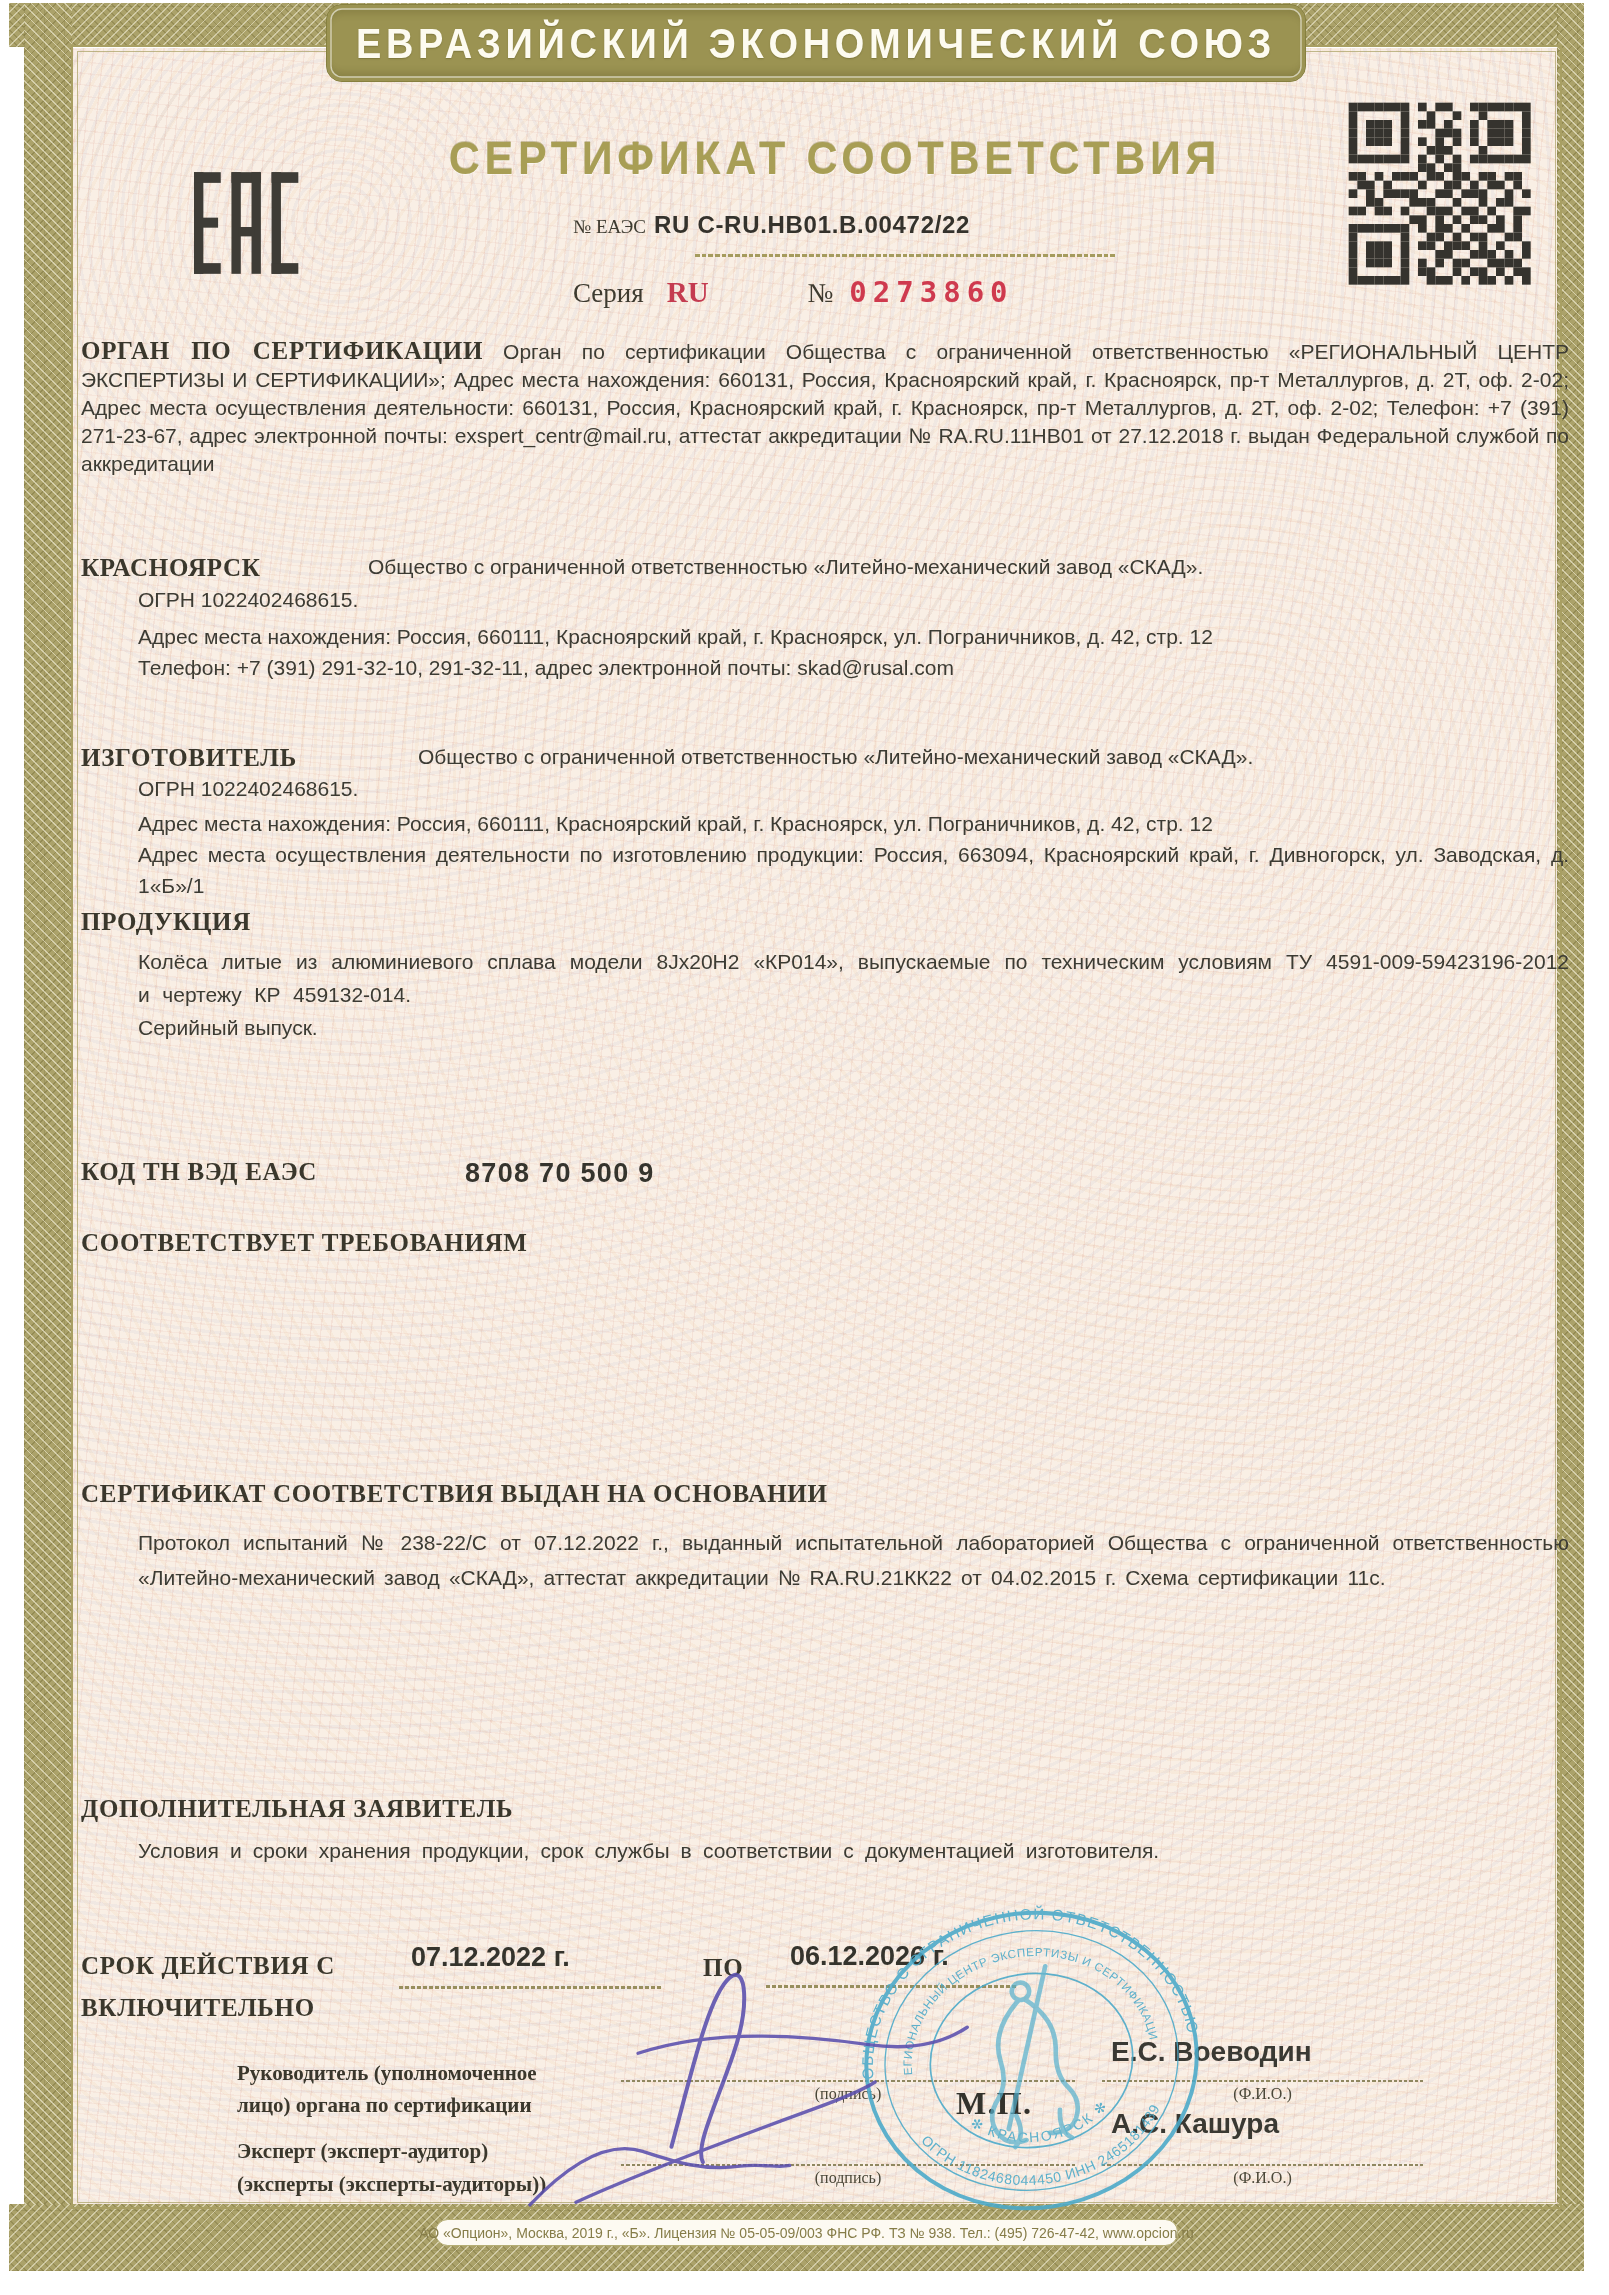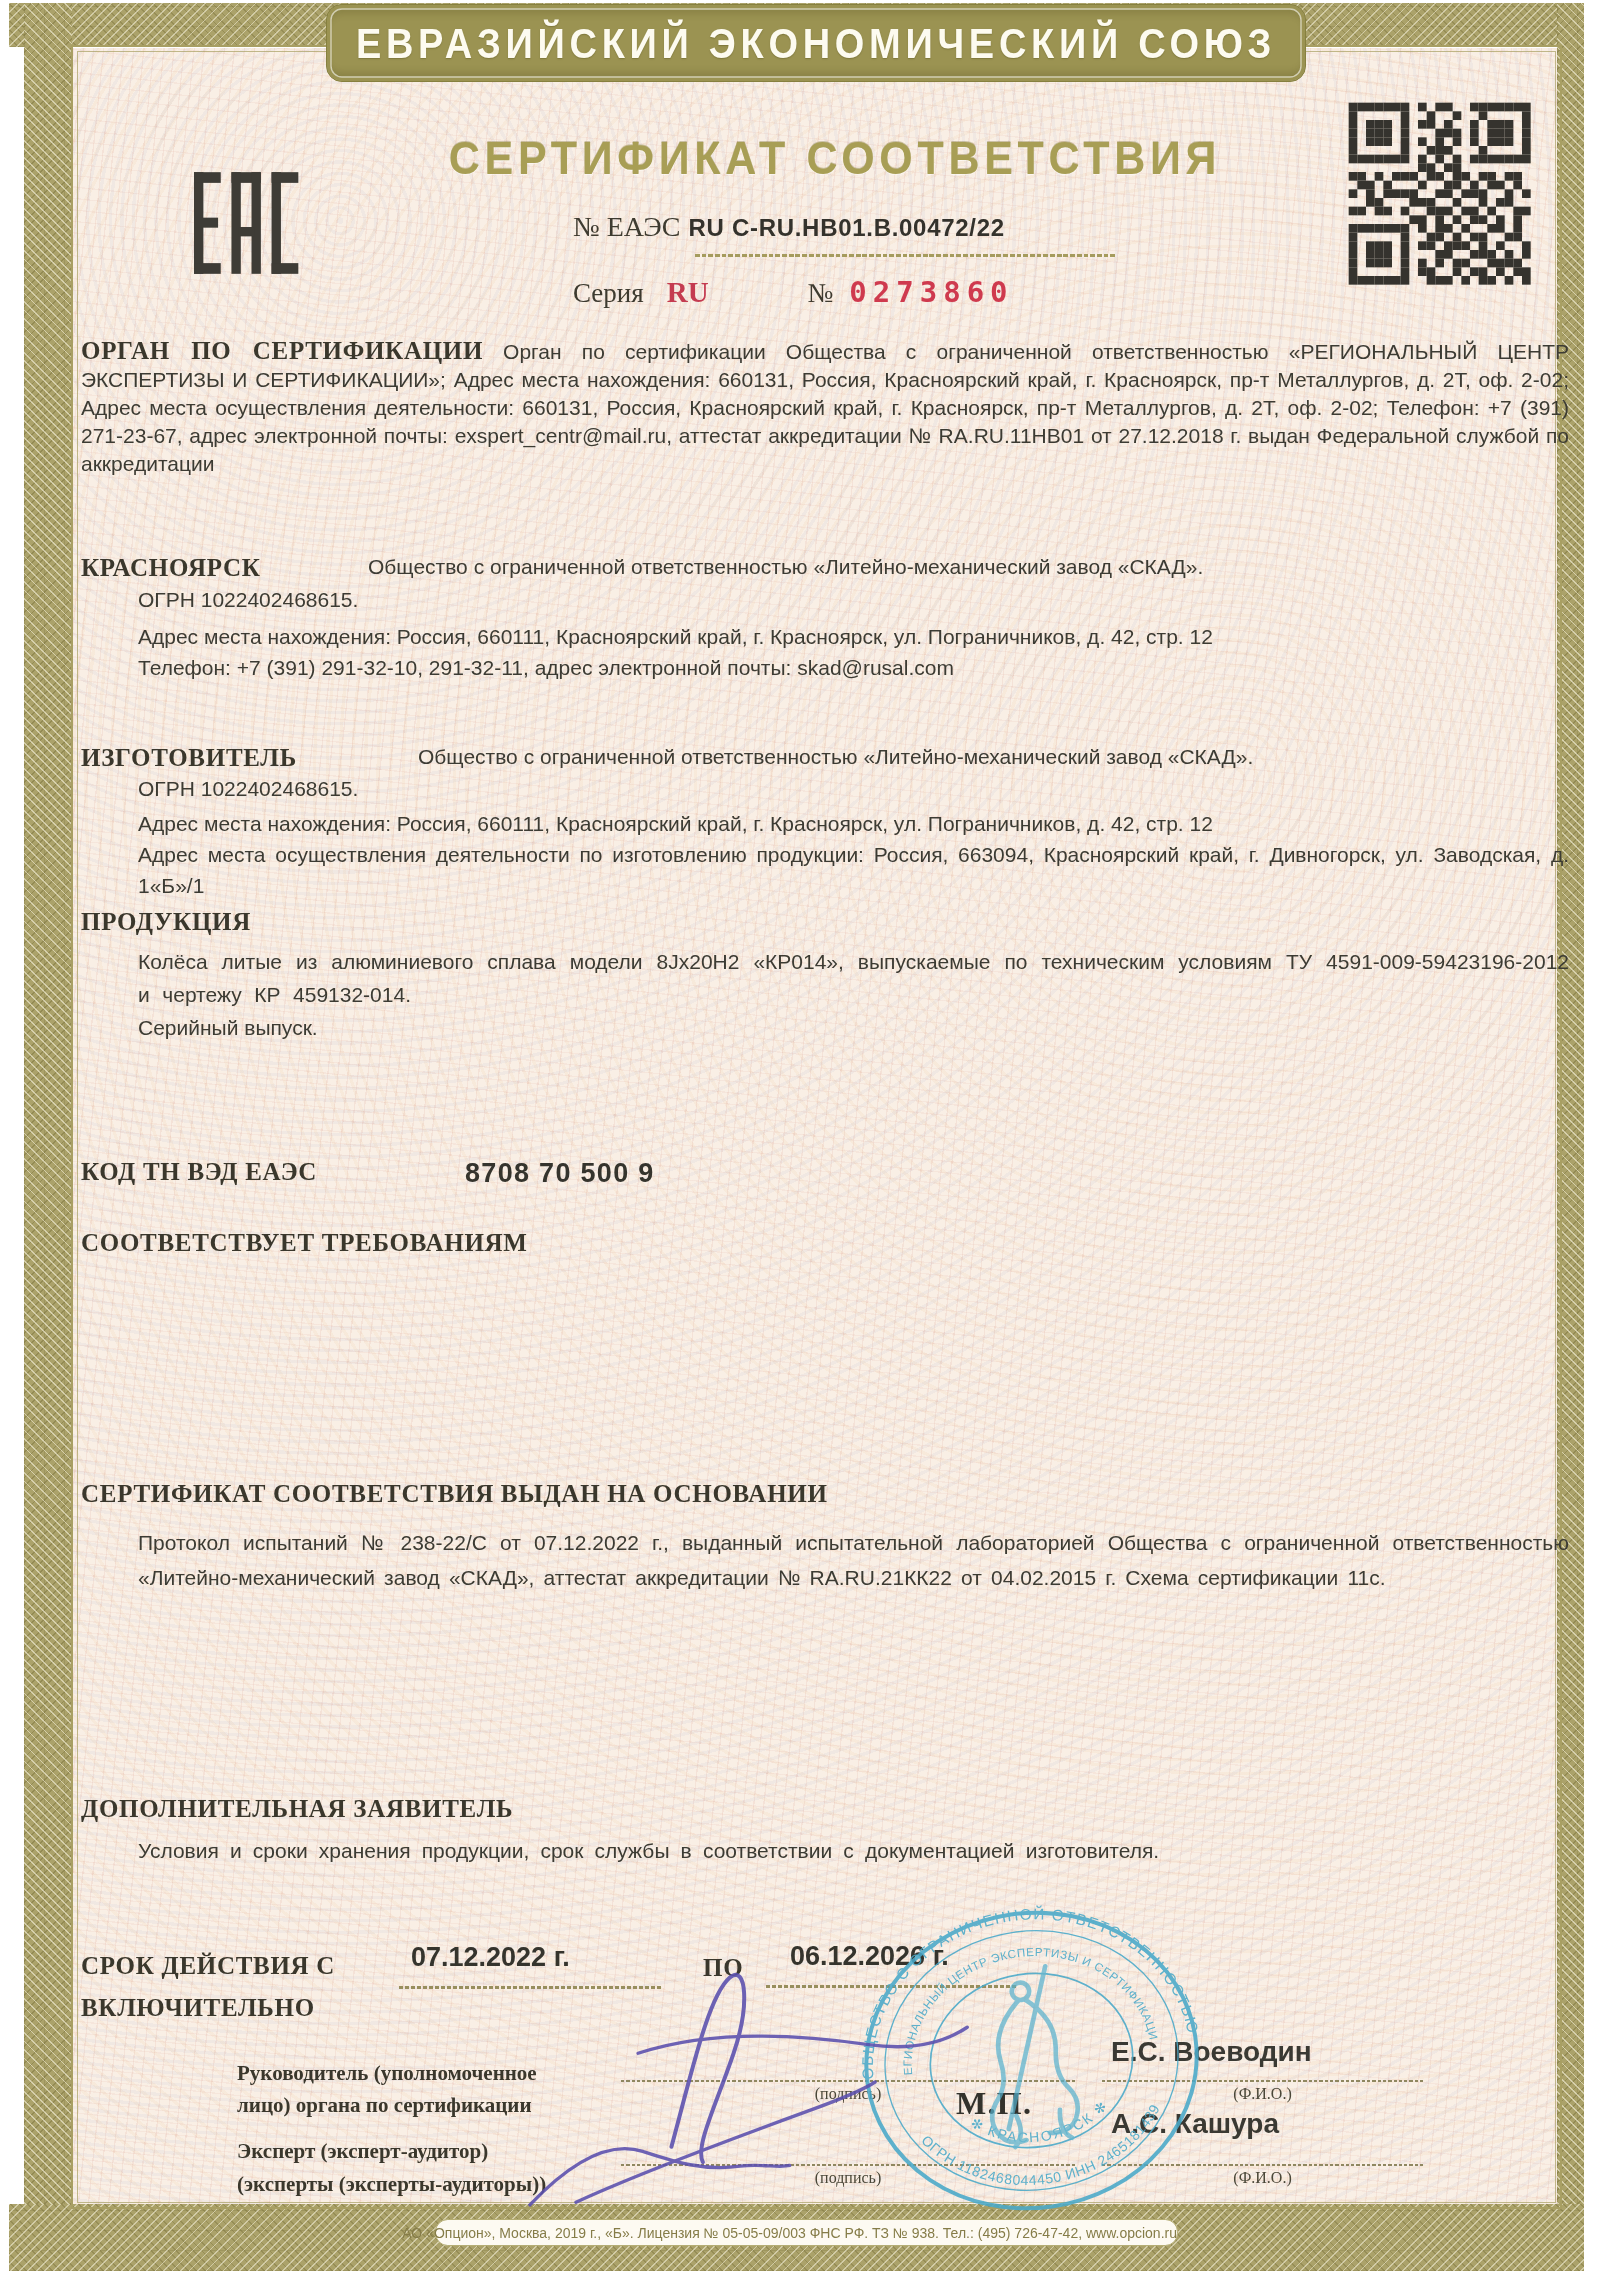--- a/index.html
+++ b/index.html
@@ -34,21 +34,21 @@
     border:1.3px solid #86803f;border-radius:16px;display:flex;align-items:center;justify-content:center;
     box-shadow:inset 0 0 0 3.3px #9b9352, inset 0 0 0 4.7px rgba(255,255,250,.6),
                inset 0 9.4px 6.7px rgba(70,65,20,.18), inset 0 -9.4px 6.7px rgba(70,65,20,.18);}
   .banner span{font-weight:bold;font-size:38px;letter-spacing:4.7px;color:#fdfbf0;white-space:nowrap;
     transform:scaleY(1.12);text-shadow:0 1.3px 1.3px rgba(80,75,25,.4);}
   
   .doc-title{position:absolute;left:441px;top:134px;width:788px;text-align:center;
     font-weight:bold;font-size:43px;letter-spacing:4.7px;color:#a89e55;white-space:nowrap;
     text-shadow:0 0.7px 0 rgba(255,255,255,.5), 0 -0.7px 0 rgba(120,110,50,.35);transform:scaleY(1.08);}
   .num-row{position:absolute;left:573px;top:211px;display:flex;align-items:baseline;}
-  .num-label{font-family:"Liberation Serif",serif;font-size:28px;color:#3e3b30;}
+  .num-label{font-family:"Liberation Serif",serif;font-size:19px;color:#3e3b30;}
   .num-value{font-weight:bold;font-size:24px;color:#34322c;margin-left:8px;letter-spacing:0.7px;}
   .microline{position:absolute;left:695px;top:254px;width:422px;height:3.3px;
     background:repeating-linear-gradient(90deg,#a59b5d 0 4.7px, rgba(0,0,0,0) 4.7px 6.7px);}
   .series-row{position:absolute;left:573px;top:275px;display:flex;align-items:baseline;}
   .series-label{font-family:"Liberation Serif",serif;font-size:27px;color:#3e3b30;}
   .series-value{font-family:"Liberation Serif",serif;font-weight:bold;font-size:29px;color:#c43b50;margin-left:23px;}
   .serial-no-label{font-family:"Liberation Serif",serif;font-size:27px;color:#3e3b30;margin-left:99px;}
   .serial-number{font-family:"DejaVu Sans Mono",monospace;font-weight:bold;font-size:29px;
     color:#cf3a4e;margin-left:16px;letter-spacing:6px;}
   
@@ -76,21 +76,21 @@
   .sigline span{display:inline-block;margin-top:5.3px;font-family:"Liberation Serif",serif;
     font-size:16px;color:#4a4738;}
   .pname{position:absolute;font-weight:bold;font-size:28px;color:#3a3933;}
   .mp{position:absolute;left:956px;top:2085px;font-family:"Liberation Serif",serif;
     font-weight:bold;font-size:32px;color:#33322c;letter-spacing:1.3px;}
   
   .stamp{position:absolute;left:858px;top:1905px;width:347px;height:311px;
     transform:rotate(-8deg);opacity:.88;pointer-events:none;}
   .ink{position:absolute;left:0;top:0;width:1610px;height:2295px;pointer-events:none;}
   .footer-pill{position:absolute;left:435px;top:2219px;width:741px;height:25px;background:#fdfaf2;
-    border:1.3px solid #b5ad74;border-radius:12.7px;display:flex;align-items:center;justify-content:flex-end;}
+    border:1.3px solid #b5ad74;border-radius:12.7px;display:flex;align-items:center;justify-content:center;}
   .footer-pill span{font-size:14px;color:#857c48;white-space:nowrap;}
 </style>
 </head>
 <body>
 
 <div class="page">
 
   <div class="security"></div>
   <div class="band horiz band-top"></div>
   <div class="band band-left"></div>

